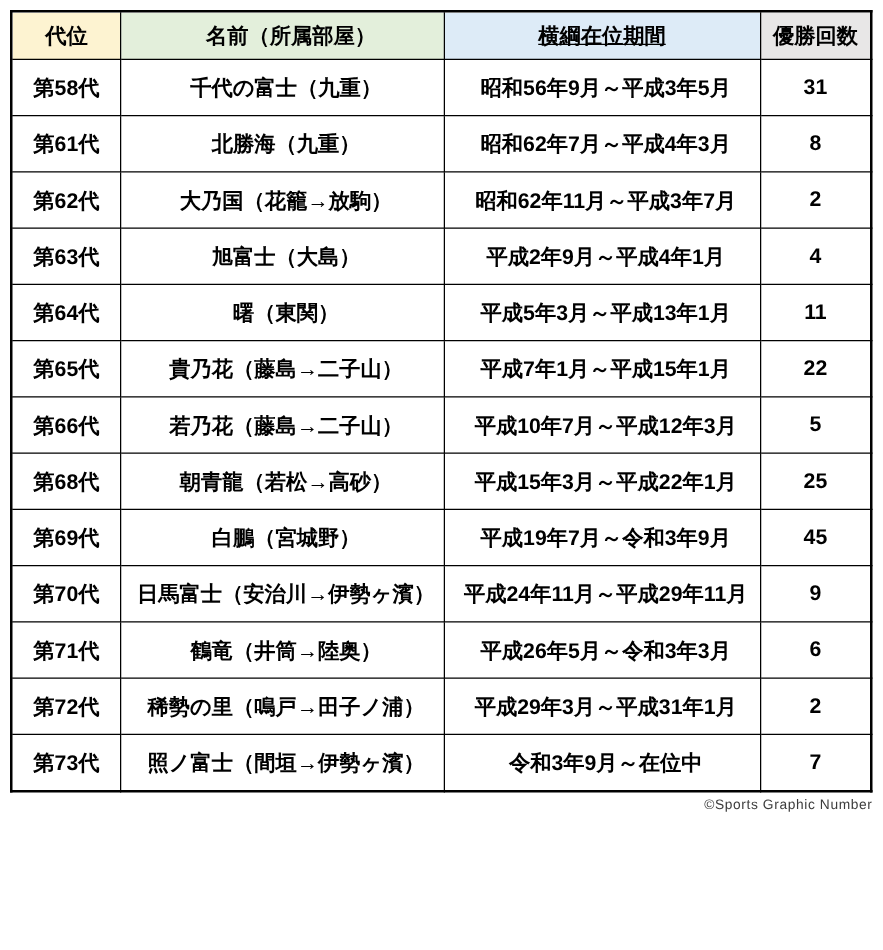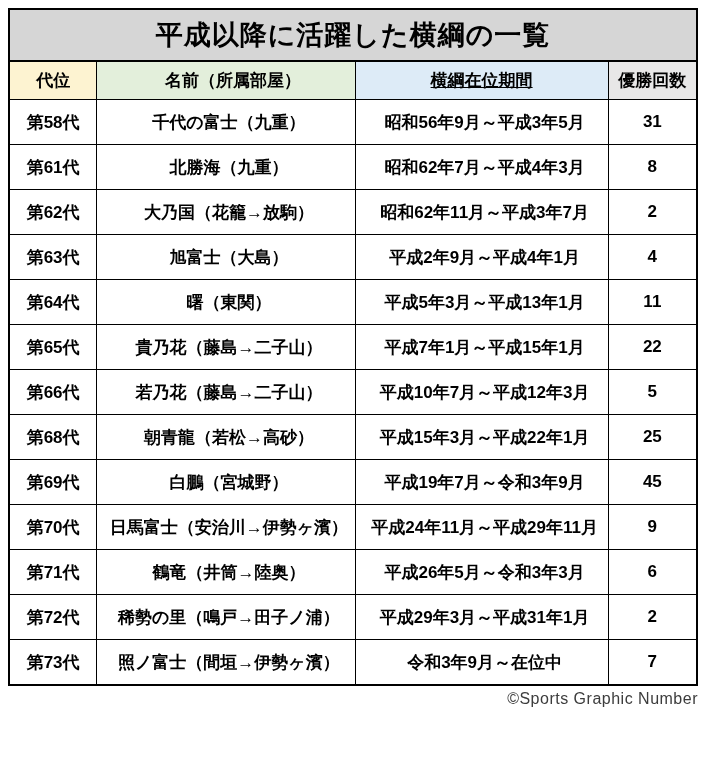--- a/index.html
+++ b/index.html
@@ -59,32 +59,31 @@
   th.h-name   { background: var(--name-header-bg,   #e3efdb); padding-left: 14px; }
   th.h-period { background: var(--period-header-bg, #ddebf7); text-decoration: underline; }
   th.h-wins   { background: var(--wins-header-bg,   #e8e7e7); }
   td.td-rank  { text-align: center; }
   td.td-name, td.td-period { text-align: center; padding-left: 8px; padding-right: 2px; }
   td.td-wins  { text-align: center; }
   .credit {
     width: 690px;
     margin-top: 4px;
     text-align: right;
-    font-size: 16px;
+    font-size: 11px;
     font-weight: 400;
     color: var(--credit-text, #3c3c3c);
     letter-spacing: 0.5px;
   }
 </style>
 </head>
 <body>
 
 <div class="sheet">
 
-  <div class="title-box">平成以降に活躍した横綱の一覧</div>
 
   <table class="yokozuna">
     <colgroup>
       <col class="col-rank">
       <col class="col-name">
       <col class="col-period">
       <col class="col-wins">
     </colgroup>
     <thead>
       <tr>

